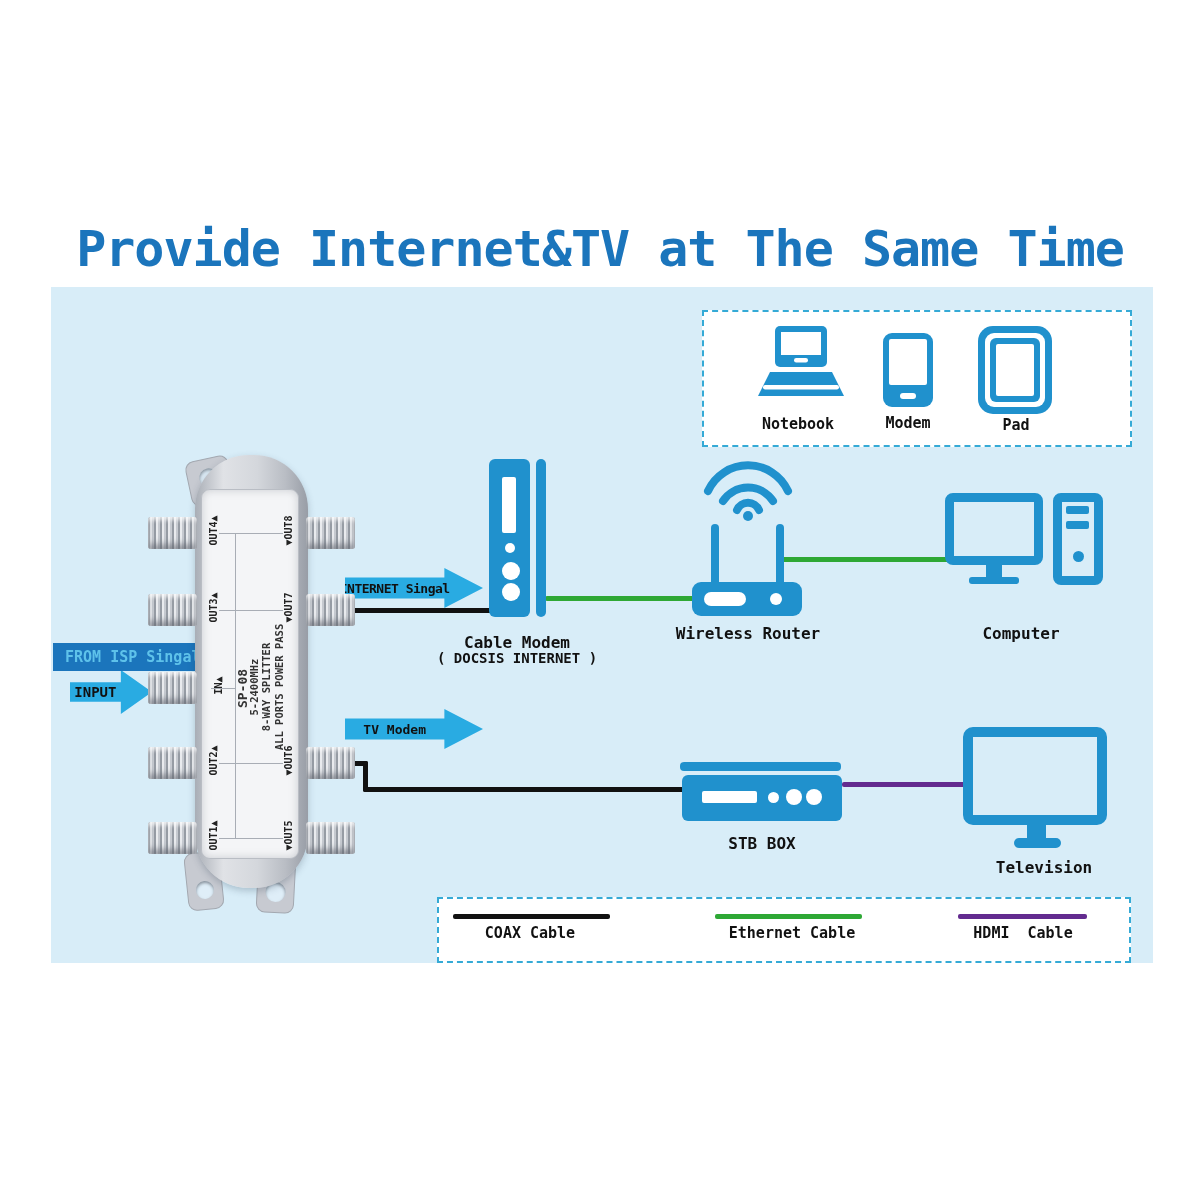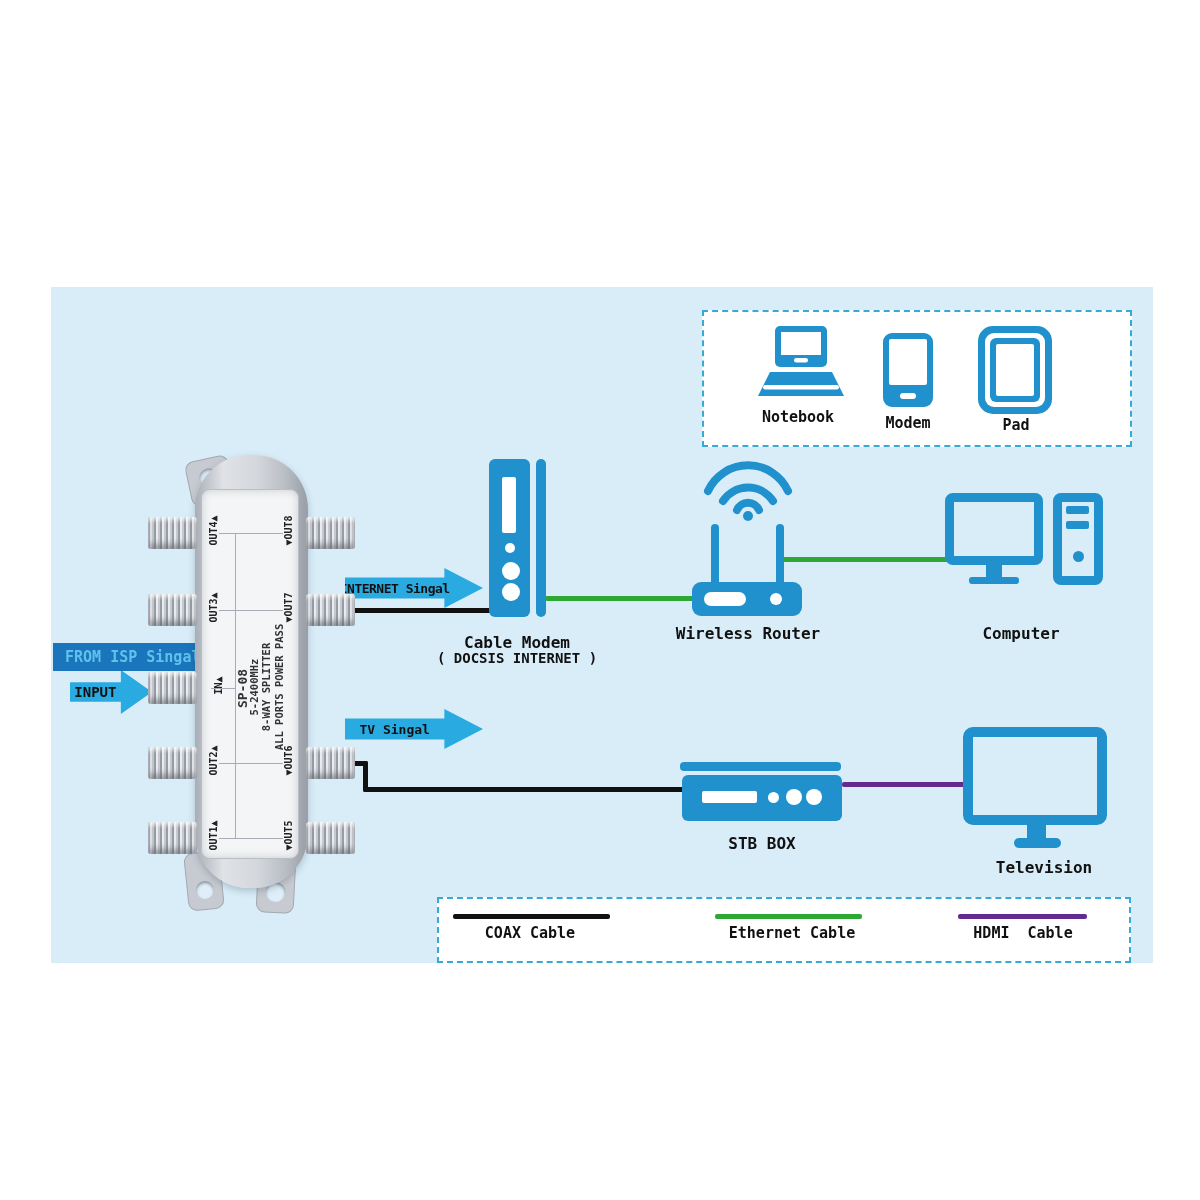--- a/index.html
+++ b/index.html
@@ -49,20 +49,21 @@
   
   .blue{background:#2091cd;}
   .outline{position:absolute;border:9px solid #2091cd;background:transparent;}
   .white{background:#fff;}
 </style>
 </head>
 <body>
 
 <div id="canvas">
 
+  <div class="title">Provide Internet&amp;TV at The Same Time</div>
 
   <div class="stage">
 
     <div class="cable coax" style="left:294px;top:321px;width:150px;height:5px;"></div>
     <div class="cable coax" style="left:294px;top:474px;width:23px;height:5px;"></div>
     <div class="cable coax" style="left:312px;top:474px;width:5px;height:31px;"></div>
     <div class="cable coax" style="left:312px;top:500px;width:330px;height:5px;"></div>
     <div class="cable eth" style="left:494px;top:309px;width:150px;height:5px;"></div>
     <div class="cable eth" style="left:731px;top:270px;width:170px;height:5px;"></div>
     <div class="cable hdmi" style="left:791px;top:495px;width:128px;height:5px;"></div>
@@ -80,21 +81,21 @@
       <div class="abs blue" style="left:179px;top:21px;width:50px;height:74px;border-radius:9px;">
         <div class="abs white" style="left:6px;top:6px;width:38px;height:46px;border-radius:2px;"></div>
         <div class="abs white" style="left:17px;top:60px;width:16px;height:6px;border-radius:3px;"></div>
       </div>
 
       <div class="abs blue" style="left:274px;top:14px;width:74px;height:88px;border-radius:15px;">
         <div class="abs white" style="left:7px;top:7px;width:60px;height:74px;border-radius:9px;"></div>
         <div class="abs blue" style="left:12px;top:12px;width:50px;height:64px;border-radius:6px;"></div>
         <div class="abs white" style="left:18px;top:18px;width:38px;height:52px;border-radius:2px;"></div>
       </div>
-      <div class="lbl" style="left:14px;top:96px;width:160px;">Notebook</div>
+      <div class="lbl" style="left:14px;top:103px;width:160px;">Notebook</div>
       <div class="lbl" style="left:124px;top:102px;width:160px;">Modem</div>
       <div class="lbl" style="left:232px;top:104px;width:160px;">Pad</div>
     </div>
 
 
     <div class="tab" style="left:137px;top:171px;width:42px;height:44px;transform:rotate(-12deg);">
       <div class="hole" style="left:11px;top:9px;width:19px;height:19px;"></div>
     </div>
     <div class="tab" style="left:135px;top:565px;width:34px;height:56px;transform:rotate(-6deg);">
       <div class="hole" style="left:8px;top:28px;width:18px;height:18px;"></div>
@@ -141,21 +142,21 @@
     <div class="ispbar" style="left:2px;top:356px;width:214px;height:28px;">
       <span>FROM ISP Singal</span>
     </div>
     <div class="arrow arr-in" style="left:19px;top:383px;width:82px;height:44px;">
       <span class="atext" style="left:0;width:62%;font-size:14px;">INPUT</span>
     </div>
     <div class="arrow arr-big" style="left:294px;top:281px;width:138px;height:40px;">
       <span class="atext" style="left:0;width:72%;font-size:13px;letter-spacing:-0.5px;">INTERNET Singal</span>
     </div>
     <div class="arrow arr-big" style="left:294px;top:422px;width:138px;height:40px;">
-      <span class="atext" style="left:0;width:72%;font-size:13px;">TV Singal</span>
+      <span class="atext" style="left:0;width:72%;font-size:13px;">TV Modem</span>
     </div>
 
     <div class="abs blue" style="left:438px;top:172px;width:41px;height:158px;border-radius:6px;">
       <div class="abs white" style="left:13px;top:18px;width:14px;height:56px;border-radius:2px;"></div>
       <div class="abs white" style="left:16px;top:84px;width:10px;height:10px;border-radius:50%;"></div>
       <div class="abs white" style="left:13px;top:103px;width:18px;height:18px;border-radius:50%;"></div>
       <div class="abs white" style="left:13px;top:124px;width:18px;height:18px;border-radius:50%;"></div>
     </div>
     <div class="abs blue" style="left:485px;top:172px;width:10px;height:158px;border-radius:5px;"></div>
     <div class="lbl" style="left:366px;top:346px;width:200px;font-size:16px;">Cable Modem</div>

